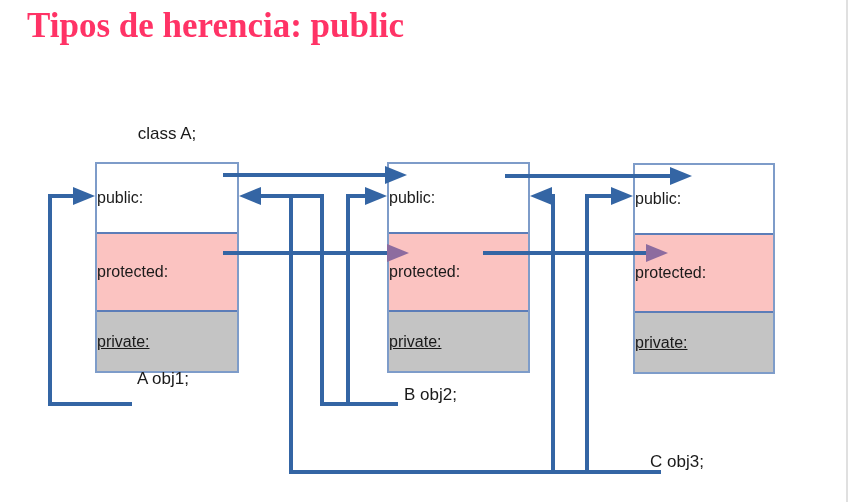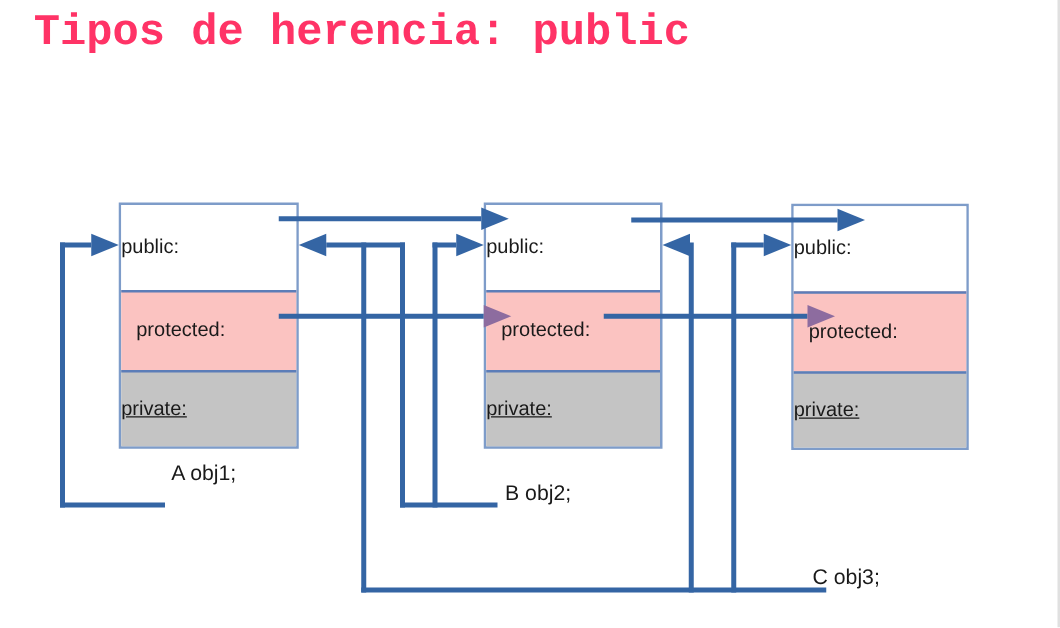--- a/index.html
+++ b/index.html
@@ -3,46 +3,47 @@
 <meta charset="utf-8">
 <style>
   html,body{margin:0;padding:0;background:#fff;}
   #canvas{
     position:relative;width:848px;height:502px;background:#fff;
     overflow:hidden;font-family:"Liberation Sans",sans-serif;color:var(--text,#1a1a1a);
     border-right:2px solid #e0e0e0;box-sizing:border-box;
   }
   .title{
     position:absolute;left:27px;top:6px;margin:0;
-    font-family:Liberation Mono, monospace;font-weight:bold;
+    font-family:Liberation Serif, serif;font-weight:bold;
     font-size:35px;letter-spacing:0px;color:var(--title,#ff3366);white-space:nowrap;
   }
   .class-label{position:absolute;font-size:17px;text-align:center;white-space:nowrap;}
   .class-label b{font-weight:bold;}
   .cbox{position:absolute;box-sizing:border-box;border:2px solid var(--border,#7e9cc9);background:#fff;}
   .sec{box-sizing:border-box;display:flex;align-items:center;justify-content:flex-start;font-size:16px;}
   .sec.pub{height:68px;background:#fff;}
-  .sec.prot{height:64px;background:var(--pink,#fbc3c1);border-top:2px solid var(--divider,#5c7db8);padding-left:12px;}
+  .sec.prot{height:78px;background:var(--pink,#fbc3c1);border-top:2px solid var(--divider,#5c7db8);}
   .sec.priv{height:61px;background:var(--gray,#c4c4c4);border-top:2px solid var(--divider,#5c7db8);text-decoration:underline;}
   .hl,.vl{position:absolute;background:var(--arrow,#3465a4);}
   .hl{height:4px;}
   .vl{width:4px;}
   .ah{position:absolute;width:0;height:0;border-top:9px solid transparent;border-bottom:9px solid transparent;}
   .ah.r{border-left:22px solid var(--arrow,#3465a4);}
   .ah.l{border-right:22px solid var(--arrow,#3465a4);}
   .ah.r.purple{border-left-color:var(--phead,#8d6c9f);}
   .obj-label{position:absolute;font-size:17px;white-space:nowrap;}
 </style>
 </head>
 <body>
 
 <div id="canvas">
 
   <h1 class="title">Tipos de herencia: public</h1>
 
+  <div class="class-label" style="left:75px;top:124px;width:184px"><span>class A;</span><b></b><span></span></div>
 
   <div class="cbox" style="left:95px;top:162px;width:144px">
     <div class="sec pub">
         <span>public:</span>
       </div>
     <div class="sec prot">
         <span>protected:</span>
       </div>
     <div class="sec priv">
         <span>private:</span>

